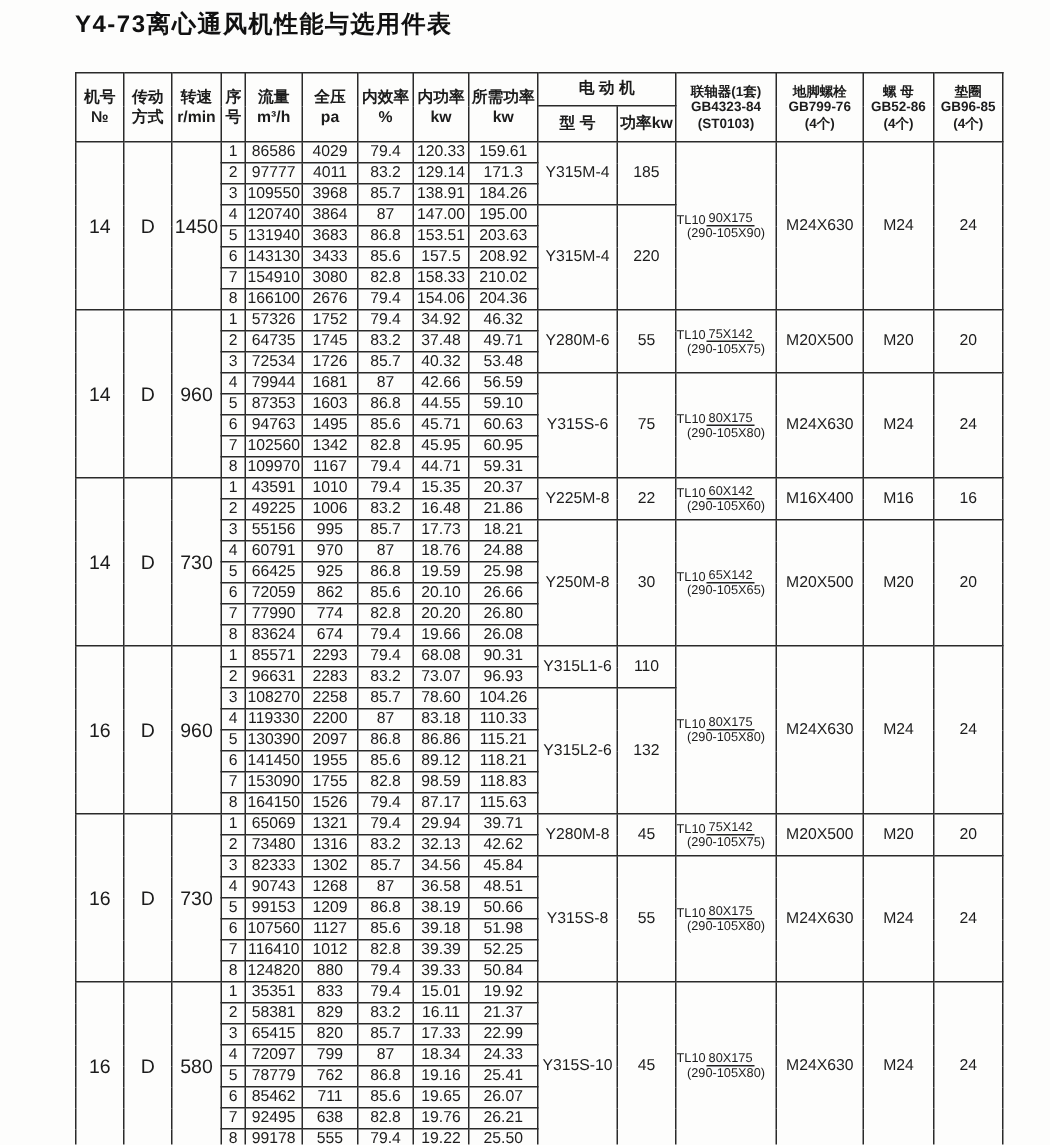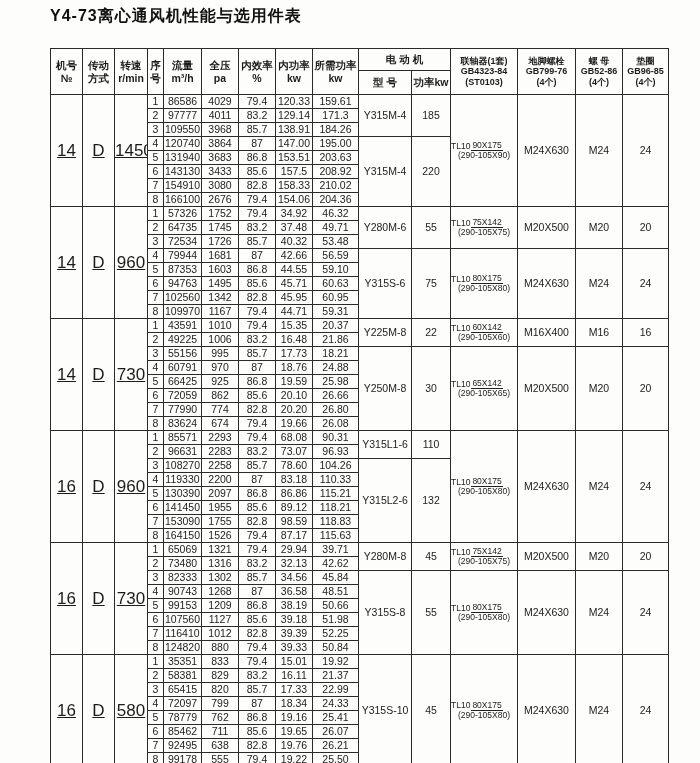--- a/index.html
+++ b/index.html
@@ -17,21 +17,21 @@
     border-collapse:collapse;table-layout:fixed;
     border:1.5px solid #222;border-bottom:2.5px solid #222;
   }
   th,td{
     border:1px solid #2a2a2a;text-align:center;vertical-align:middle;
     padding:0;overflow:hidden;white-space:nowrap;
   }
   th{font-size:10.5px;font-weight:bold;line-height:1.18;}
   th.small{font-size:9px;line-height:1.12;}
   td{font-size:10.5px;line-height:1;}
-  td.group{font-size:17px;text-decoration:underline;}
+  td.group{font-size:13px;}
   td.coupling{font-size:8.5px;line-height:1.05;white-space:normal;}
   .cpl-line{display:flex;align-items:center;justify-content:flex-start;}
   .frac{display:inline-flex;flex-direction:row;margin-left:1px;}
   .frac .ftop{border-bottom:1px solid #222;padding:0 1px;}
   .frac .fbot{padding:0 1px;margin-left:47px;}
   .note{display:block;}
   tr.hdr1{height:22px;}
   tr.hdr2{height:24px;}
   tr.drow{height:14px;}
 </style>

